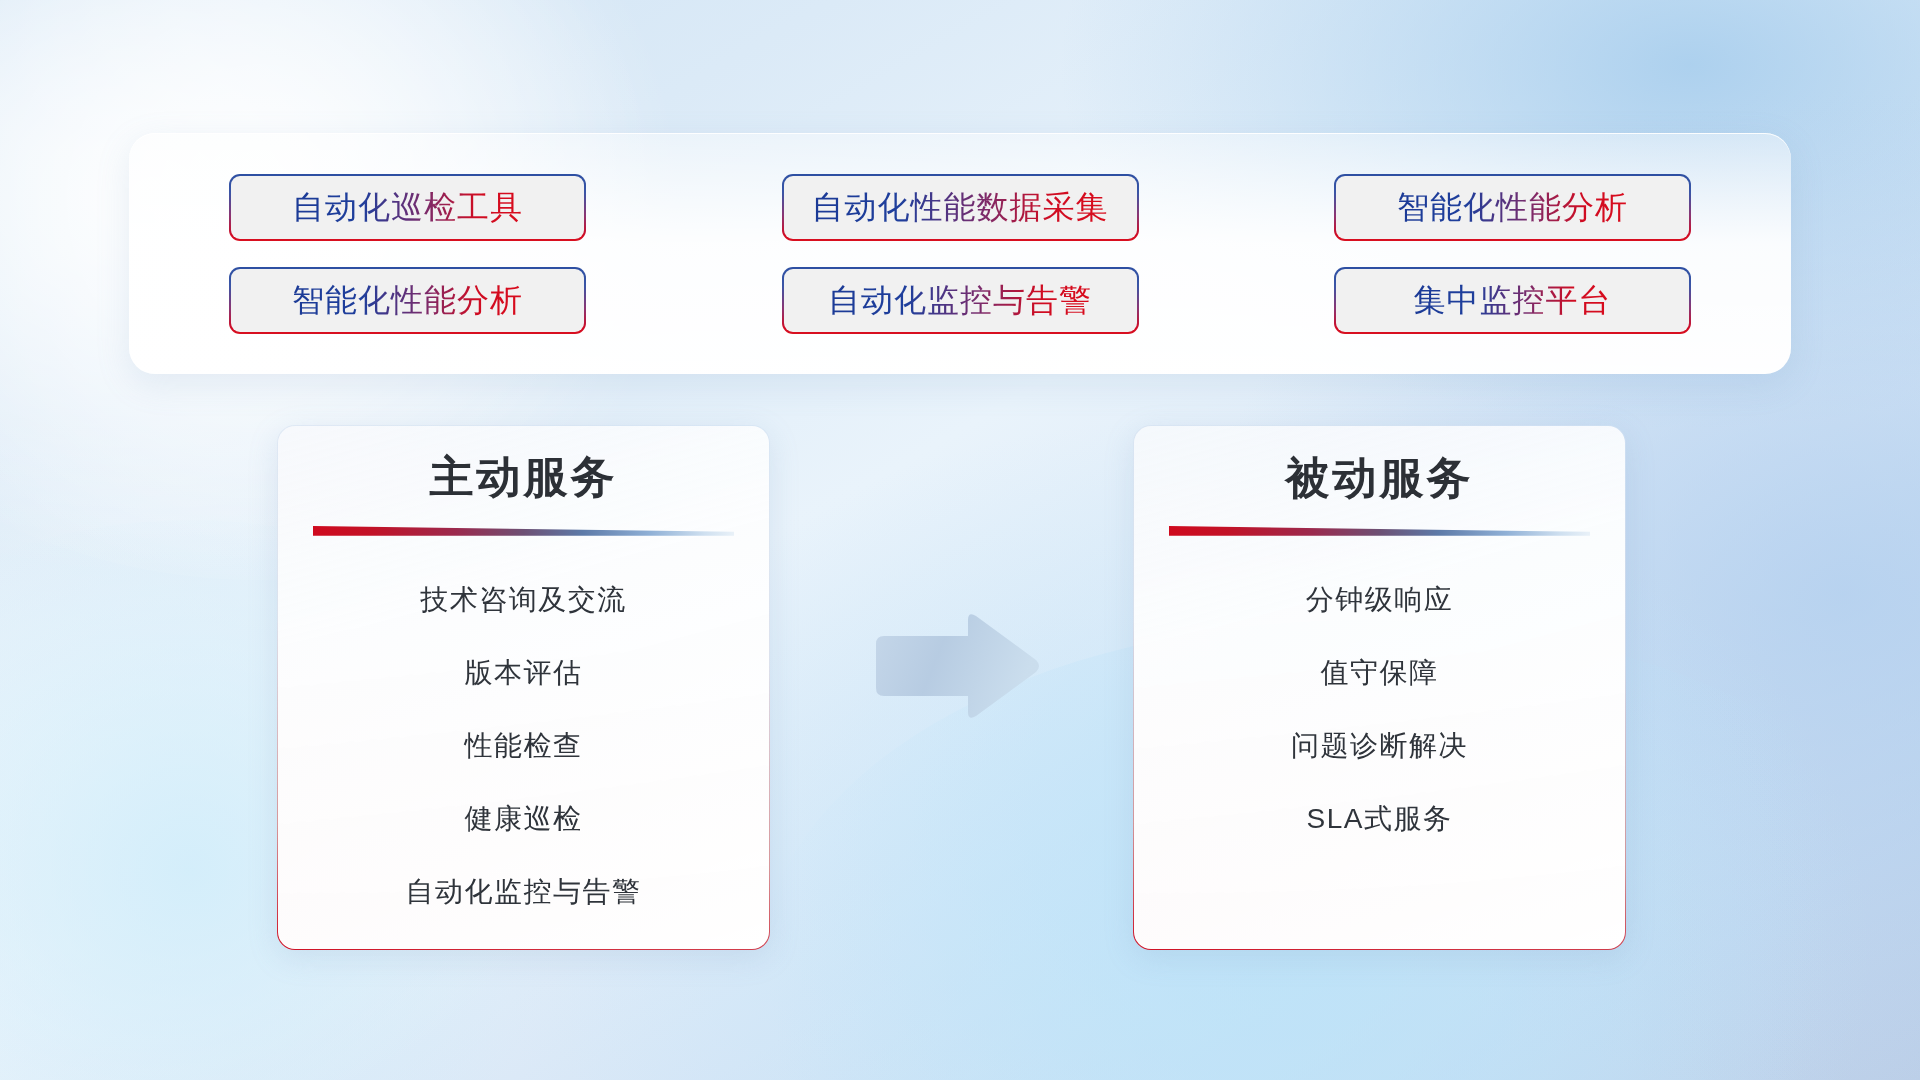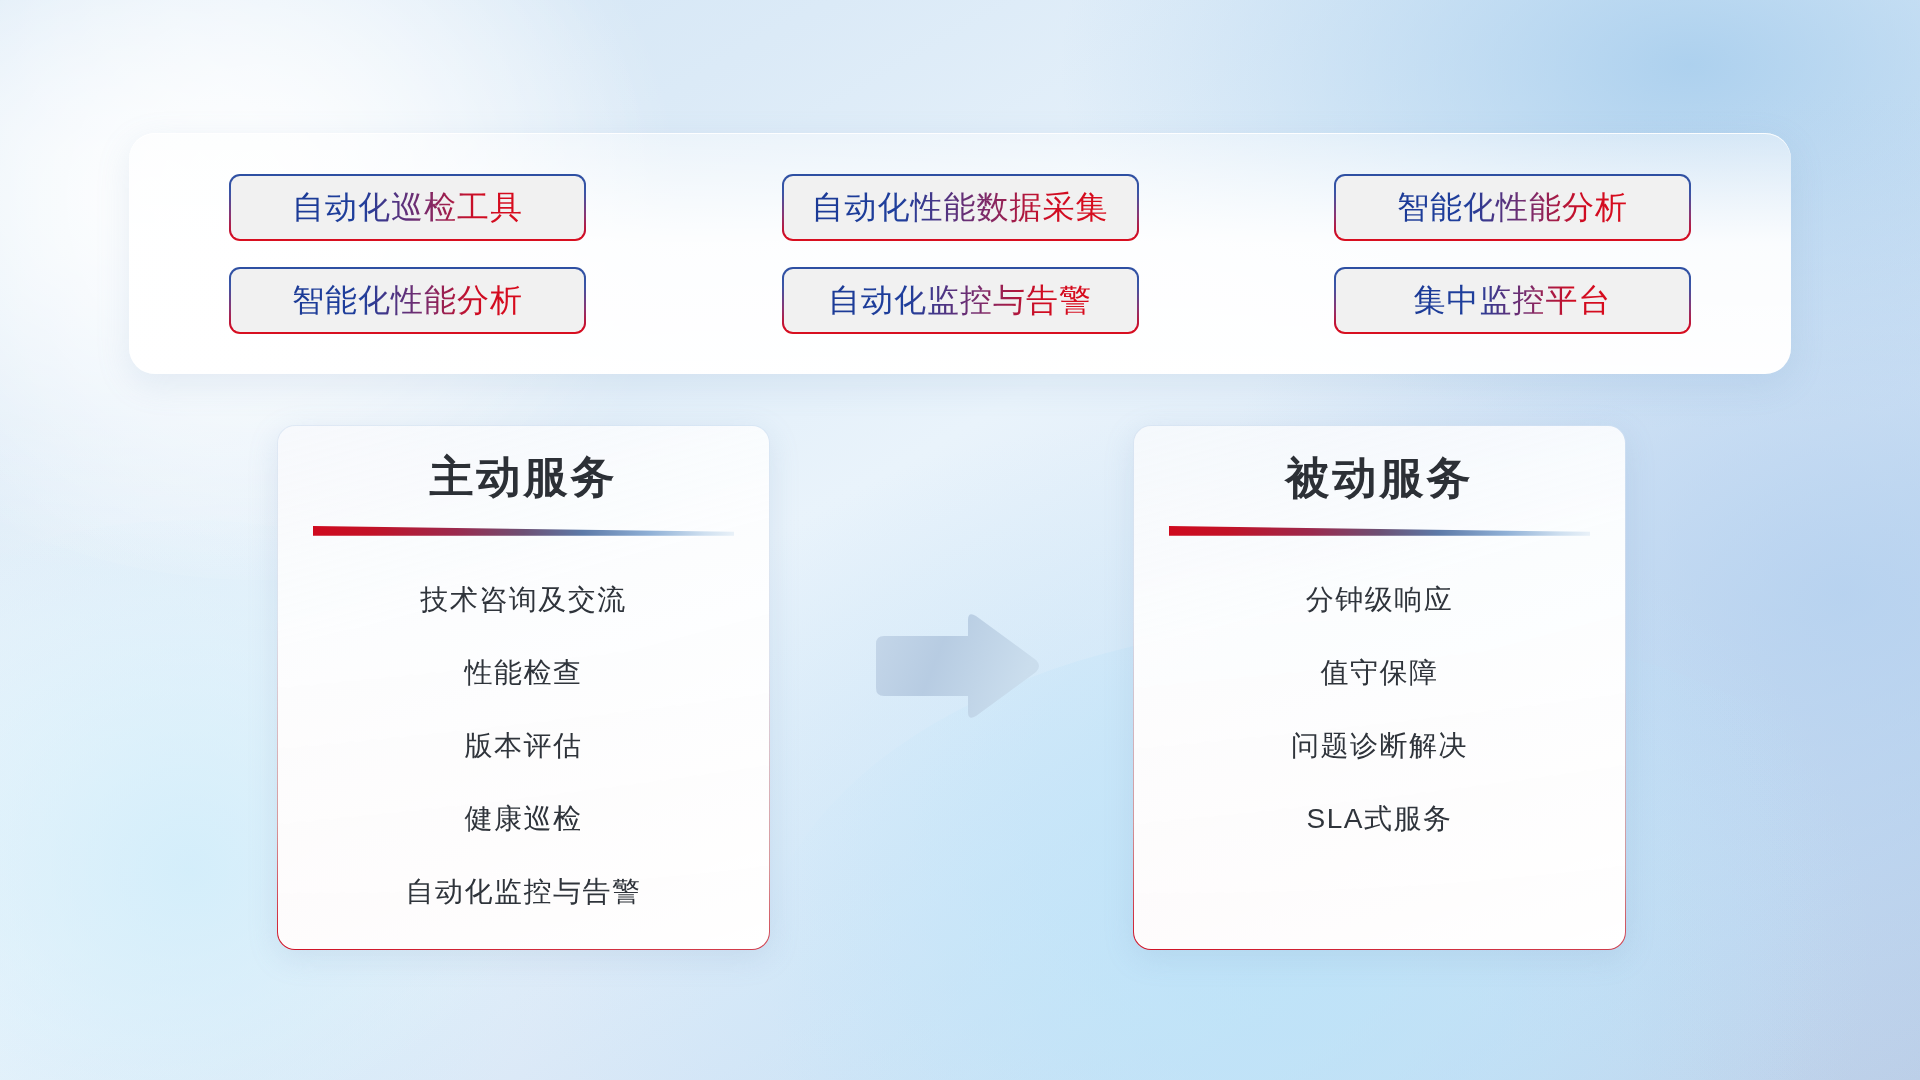--- a/index.html
+++ b/index.html
@@ -184,22 +184,22 @@
 
   </div>
 
   <div class="service-card" id="card-proactive">
     <div class="card-title">主动服务</div>
     <div class="card-divider">
       <div class="bar"></div>
     </div>
     <div class="card-list">
       <div class="card-list-item">技术咨询及交流</div>
+      <div class="card-list-item">版本评估</div>
       <div class="card-list-item">性能检查</div>
-      <div class="card-list-item">版本评估</div>
       <div class="card-list-item">健康巡检</div>
       <div class="card-list-item">自动化监控与告警</div>
     </div>
   </div>
 
   <div id="flow-arrow">
     <svg viewBox="0 0 170 112" xmlns="http://www.w3.org/2000/svg" aria-hidden="true">
       <defs>
         <linearGradient id="arrowGrad" x1="0" y1="0" x2="1" y2="0.25">
           <stop offset="0%" stop-color="#c3d5e8"></stop>

